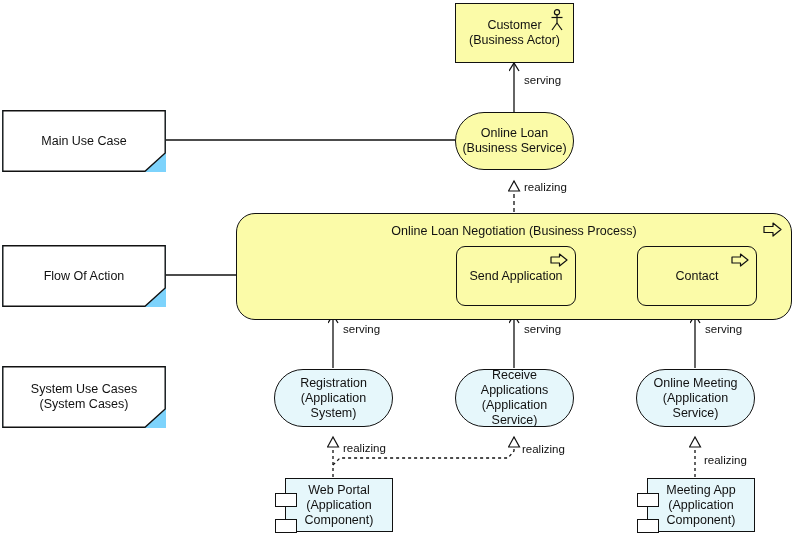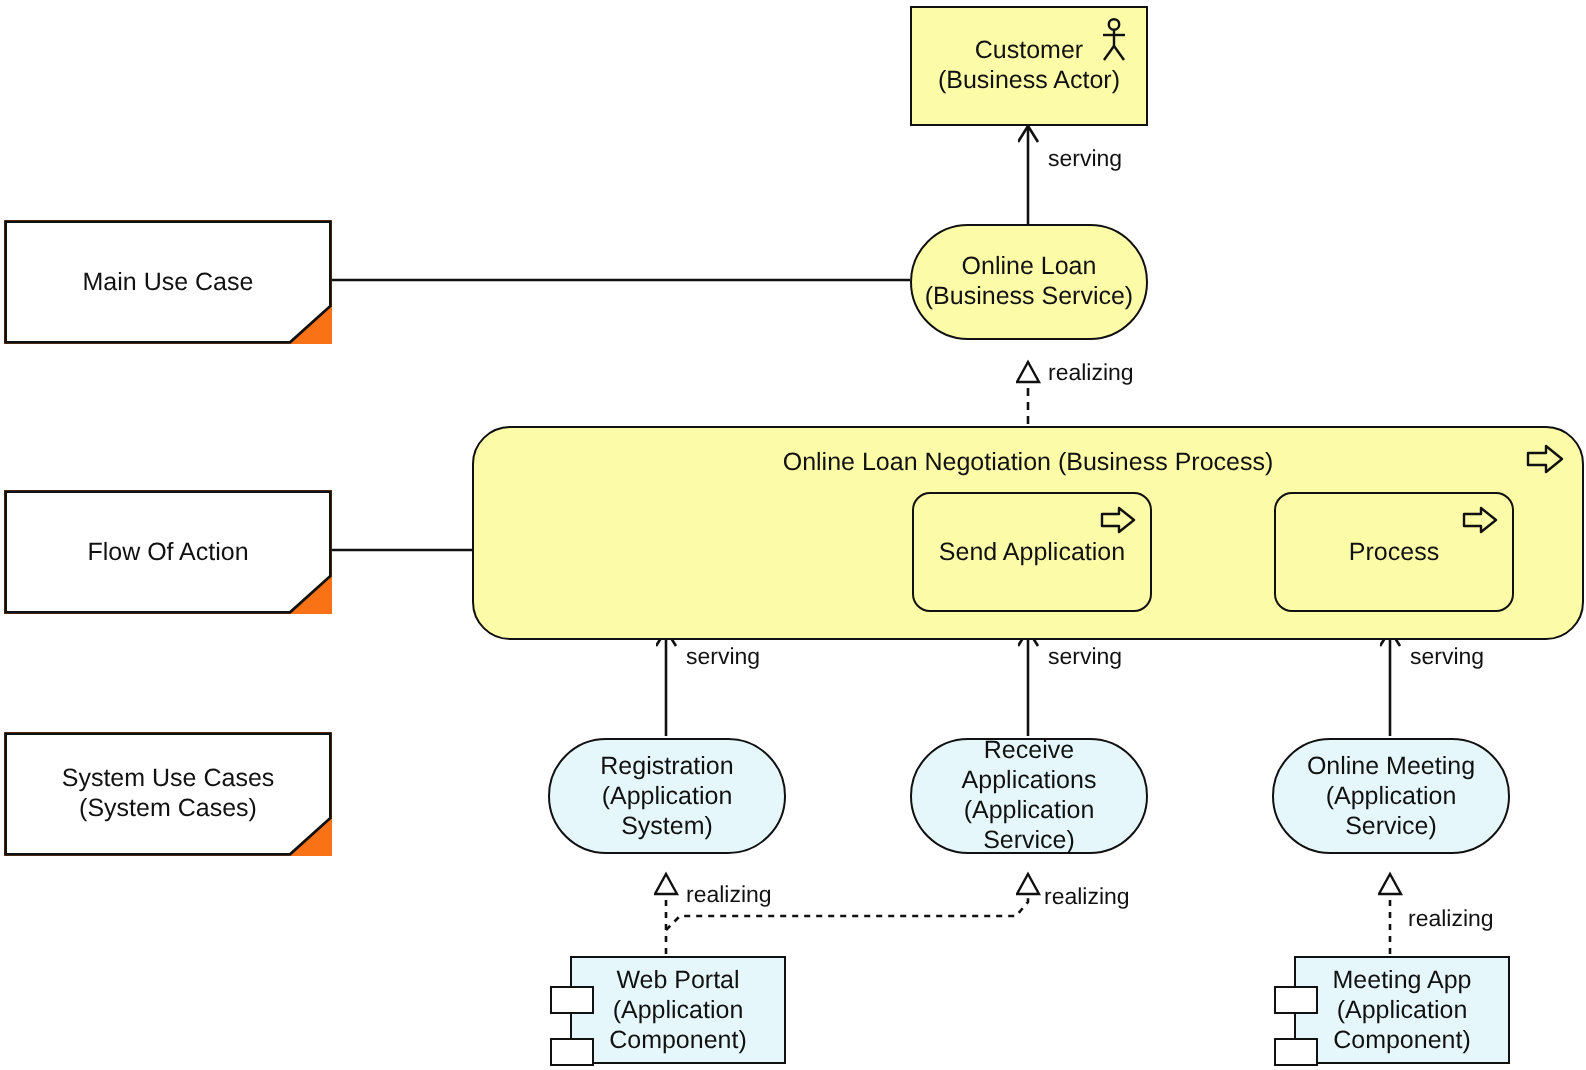--- a/index.html
+++ b/index.html
@@ -79,21 +79,21 @@
     position: absolute;
     left: 0;
     right: 0;
     top: 10px;
     text-align: center;
     font-size: 12.5px;
     color: #111111;
   }
   
   .note {
-    background: #f97316;
+    background: #7dd3fc;
     position: absolute;
     box-sizing: border-box;
     display: flex;
     align-items: center;
     justify-content: center;
     text-align: center;
     font-size: 12.5px;
     line-height: 15px;
     color: #111111;
   }
@@ -245,21 +245,21 @@
       <svg class="icon-arrow" viewBox="0 0 18 14">
         <path d="M 1,4 L 9.5,4 L 9.5,1 L 17,7 L 9.5,13 L 9.5,10 L 1,10 z" fill="#fbfba8" stroke="#111111" stroke-width="1.2" stroke-linejoin="round"></path>
       </svg>
       <span class="label">Send Application</span>
     </div>
 
     <div class="node biz biz-process" style="left:400px; top:32px; width:120px; height:60px;">
       <svg class="icon-arrow" viewBox="0 0 18 14">
         <path d="M 1,4 L 9.5,4 L 9.5,1 L 17,7 L 9.5,13 L 9.5,10 L 1,10 z" fill="#fbfba8" stroke="#111111" stroke-width="1.2" stroke-linejoin="round"></path>
       </svg>
-      <span class="label">Process</span>
+      <span class="label">Contact</span>
     </div>
   </div>
 
   <div class="node app app-service" style="left:274px; top:369px; width:119px; height:58px;">
     <span class="label">Registration
 (Application System)</span>
   </div>
 
   <div class="node app app-service" style="left:455px; top:369px; width:119px; height:58px;">
     <span class="label">Receive Applications

